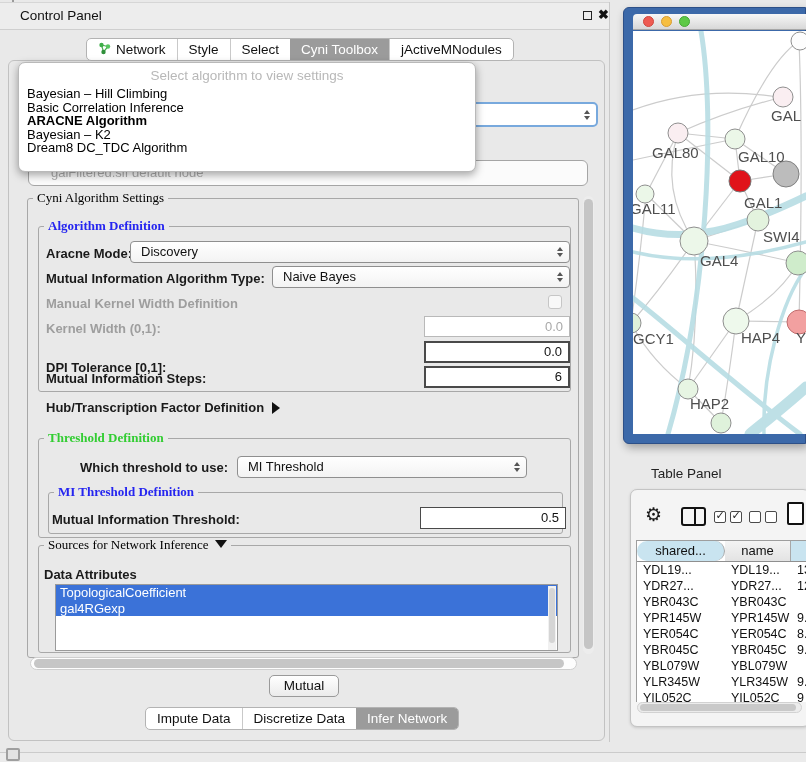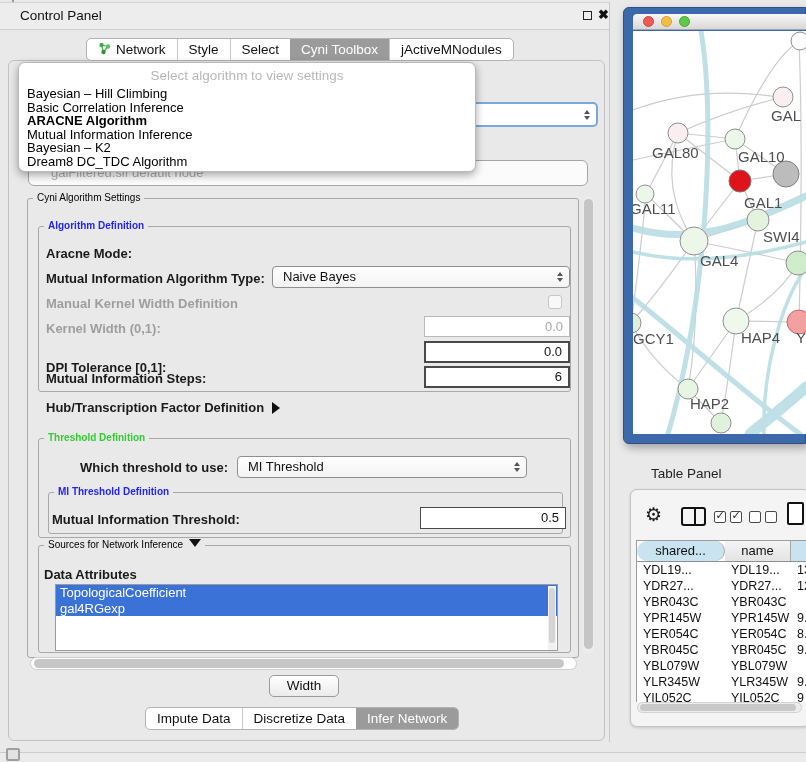--- a/index.html
+++ b/index.html
@@ -19,21 +19,21 @@
   .tab{display:flex;align-items:center;gap:5px;padding:0 11px;font-size:13.5px;color:#111;border-left:1px solid #c9c9c9;cursor:default;white-space:nowrap;}
   .tab:first-child{border-left:none;}
   .tab.sel{background:#9b9b9b;color:#fff;border-left:none;}
   #top-tabs{left:86px;top:38px;}
   #bottom-tabs{left:145px;top:707px;}
 
   #outer-panel{left:8px;top:60px;width:597px;height:681px;background:#e9e9e9;border:1px solid #c2c2c2;border-radius:6px;}
 
   
   .group{border:1px solid #a8a8a8;border-radius:3px;background:transparent;}
-  .chip{background:#e9e9e9;padding:0 4px;font-size:10px;line-height:14px;z-index:3;white-space:nowrap;}
+  .chip{background:#e9e9e9;padding:0 4px;font-size:13px;line-height:14px;z-index:3;white-space:nowrap;font-family:Liberation Serif, serif;}
   .chip.blue{color:#2525f0;font-weight:bold;}
   .chip.green{color:#32cd32;font-weight:bold;}
 
   .lbl{font-size:13px;font-weight:bold;color:#1a1a1a;white-space:nowrap;}
   .lbl.dis{color:#9e9e9e;}
 
   .combo{background:linear-gradient(#ffffff,#f3f3f3);border:1px solid #8f8f8f;border-radius:4px;font-size:13px;color:#111;line-height:20px;padding:0 20px 0 10px;white-space:nowrap;overflow:hidden;}
   .stepper{position:absolute;right:6px;top:50%;transform:translateY(-50%);display:flex;flex-direction:column;gap:2px;}
   .stepper i{display:block;width:0;height:0;border-left:3.5px solid transparent;border-right:3.5px solid transparent;}
   .stepper .up{border-bottom:4px solid #555;}
@@ -146,20 +146,27 @@
       </div>
     </div>
 
   <div class="abs group" style="left:27px;top:198px;width:552px;height:460px;"></div>
   <span class="abs chip" style="left:33px;top:191px;">Cyni Algorithm Settings</span>
 
   <div class="abs group" style="left:38px;top:226px;width:533px;height:166px;"></div>
   <span class="abs chip blue" style="left:44px;top:219px;">Algorithm Definition</span>
 
   <span class="abs lbl" style="left:46px;top:246px;">Aracne Mode:</span>
+  <div class="abs combo" style="left:130px;top:241px;width:440px;height:22px;">
+    <span>Discovery</span>
+    <span class="stepper">
+        <i class="up"></i>
+        <i class="dn"></i>
+      </span>
+  </div>
 
   <span class="abs lbl" style="left:46px;top:271px;">Mutual Information Algorithm Type:</span>
   <div class="abs combo" style="left:272px;top:266px;width:298px;height:22px;">
     <span>Naive Bayes</span>
     <span class="stepper">
         <i class="up"></i>
         <i class="dn"></i>
       </span>
   </div>
 
@@ -203,21 +210,21 @@
       <div id="attr-scroll">
         <div id="attr-thumb"></div>
       </div>
   </div>
 
   <div class="abs" id="v-scroll"></div>
   <div class="abs" id="v-thumb"></div>
   <div class="abs" id="h-scroll"></div>
   <div class="abs" id="h-thumb"></div>
 
-  <div class="abs" id="apply-btn">Width</div>
+  <div class="abs" id="apply-btn">Mutual</div>
 
   <div class="abs tabbar" id="bottom-tabs">
       <div class="tab">
         <span>Impute Data</span>
       </div>
       <div class="tab">
         <span>Discretize Data</span>
       </div>
       <div class="tab sel">
         <span>Infer Network</span>
@@ -231,21 +238,20 @@
         <i class="dn"></i>
       </span>
   </div>
 
   <div class="abs" id="algo-popup">
     <div id="dd-placeholder">Select algorithm to view settings</div>
     <div id="dd-items">
         <div class="dditem">Bayesian – Hill Climbing</div>
         <div class="dditem">Basic Correlation Inference</div>
         <div class="dditem b">ARACNE Algorithm</div>
-        <div class="dditem">Mutual Information Inference</div>
         <div class="dditem">Bayesian – K2</div>
         <div class="dditem">Dream8 DC_TDC Algorithm</div>
       </div>
   </div>
 
   <div class="abs" id="net-frame"></div>
   <div class="abs" id="net-titlebar"></div>
   <div class="abs light" id="light-red"></div>
   <div class="abs light" id="light-yellow"></div>
   <div class="abs light" id="light-green"></div>

